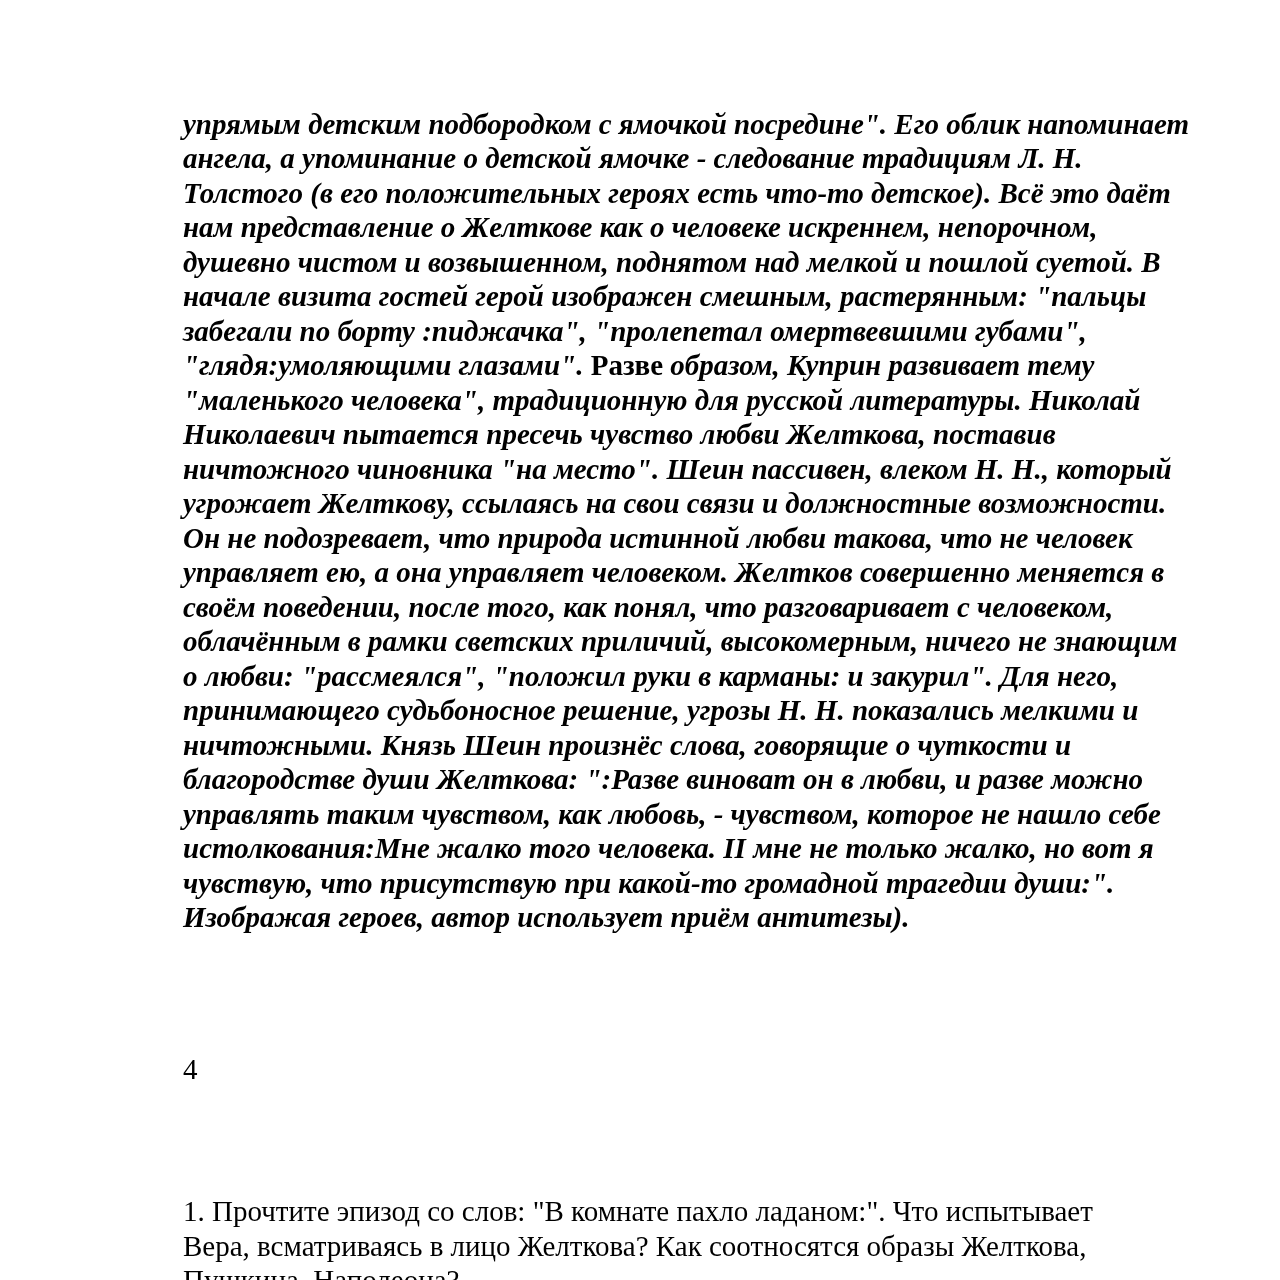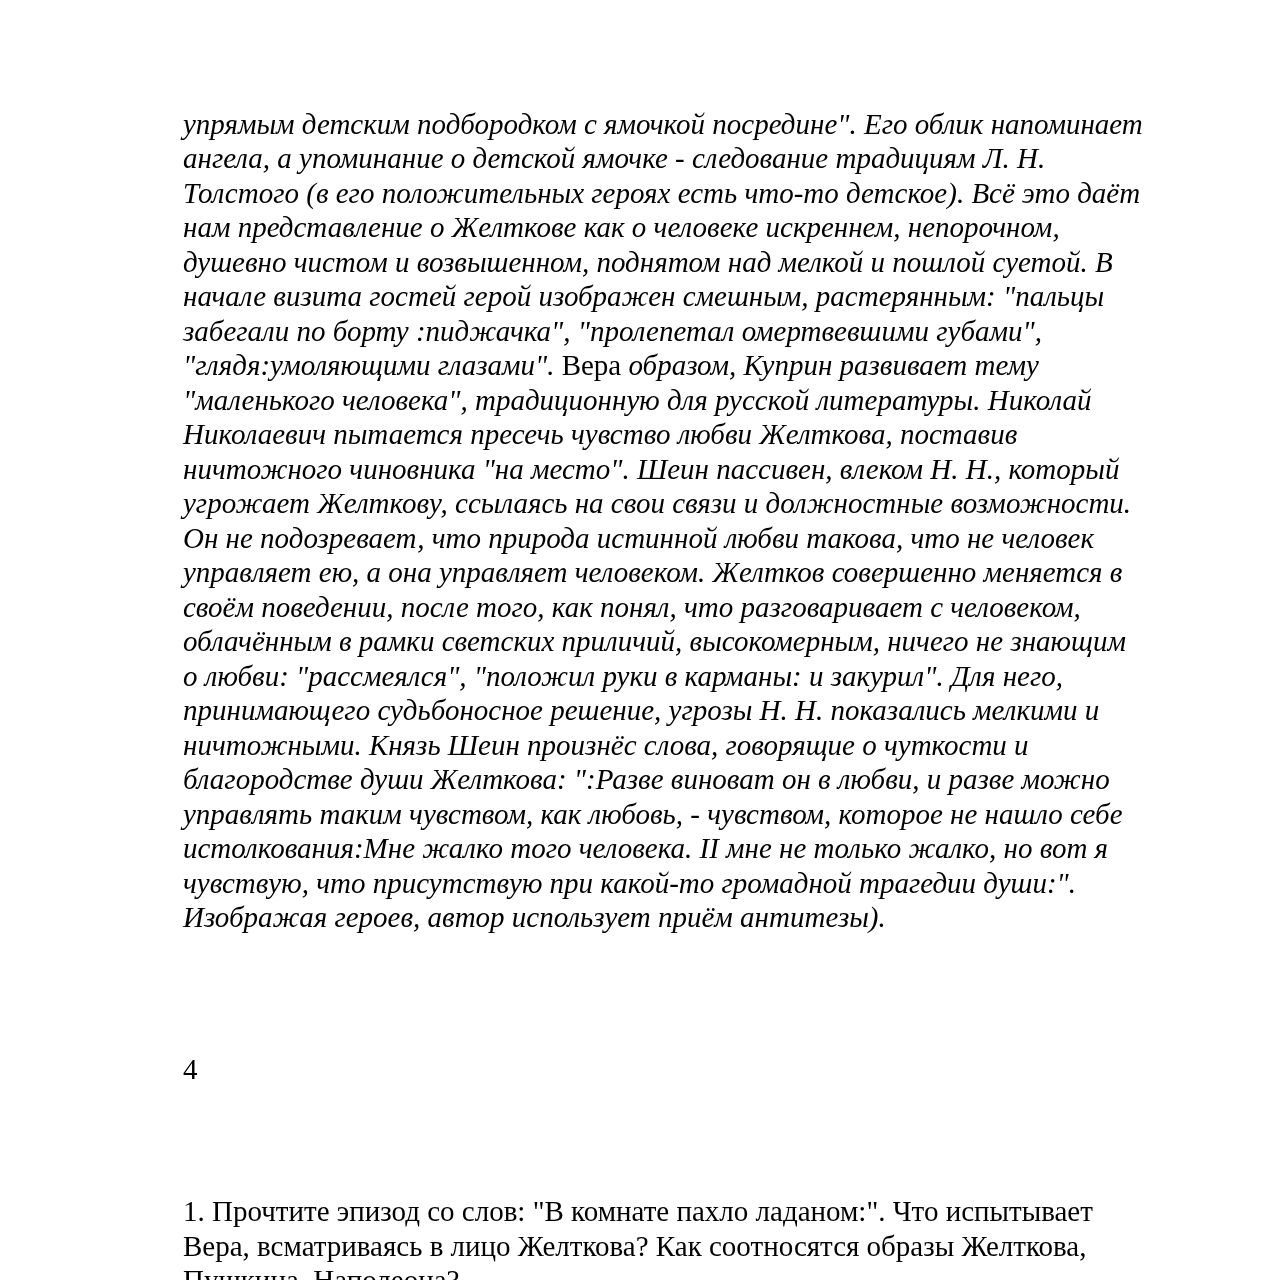--- a/index.html
+++ b/index.html
@@ -18,39 +18,39 @@
     left: 183px;
     top: 3px;
     width: 1085px;
     color: #000000;
     font-family: "Liberation Serif", "DejaVu Serif", serif;
     font-size: 29px;
     line-height: 34.5px;
     white-space: pre; 
   }
   .doc p { margin: 0; }
-  .para-italic { font-style: italic; }
+  .para-italic { font-style: italic; font-weight: bold; }
   .para-upright { font-style: normal; }
   .upright-word { font-style: normal; }
   .section-number { margin-top: 14px !important; }
   .q1 { margin-top: 4px !important; }
 </style>
 </head>
 <body>
 
 <div class="doc">
 
   <p class="para-italic"><span>упрямым детским подбородком с ямочкой посредине". Его облик напоминает
 ангела, а упоминание о детской ямочке - следование традициям Л. Н.
 Толстого (в его положительных героях есть что-то детское). Всё это даёт
 нам представление о Желткове как о человеке искреннем, непорочном,
 душевно чистом и возвышенном, поднятом над мелкой и пошлой суетой. В
 начале визита гостей герой изображен смешным, растерянным: "пальцы
 забегали по борту :пиджачка", "пролепетал омертвевшими губами",
-"глядя:умоляющими глазами". </span><span class="upright-word">Вера</span><span> образом, Куприн развивает тему
+"глядя:умоляющими глазами". </span><span class="upright-word">Разве</span><span> образом, Куприн развивает тему
 "маленького человека", традиционную для русской литературы. Николай
 Николаевич пытается пресечь чувство любви Желткова, поставив
 ничтожного чиновника "на место". Шеин пассивен, влеком Н. Н., который
 угрожает Желткову, ссылаясь на свои связи и должностные возможности.
 Он не подозревает, что природа истинной любви такова, что не человек
 управляет ею, а она управляет человеком. Желтков совершенно меняется в
 своём поведении, после того, как понял, что разговаривает с человеком,
 облачённым в рамки светских приличий, высокомерным, ничего не знающим
 о любви: "рассмеялся", "положил руки в карманы: и закурил". Для него,
 принимающего судьбоносное решение, угрозы Н. Н. показались мелкими и

